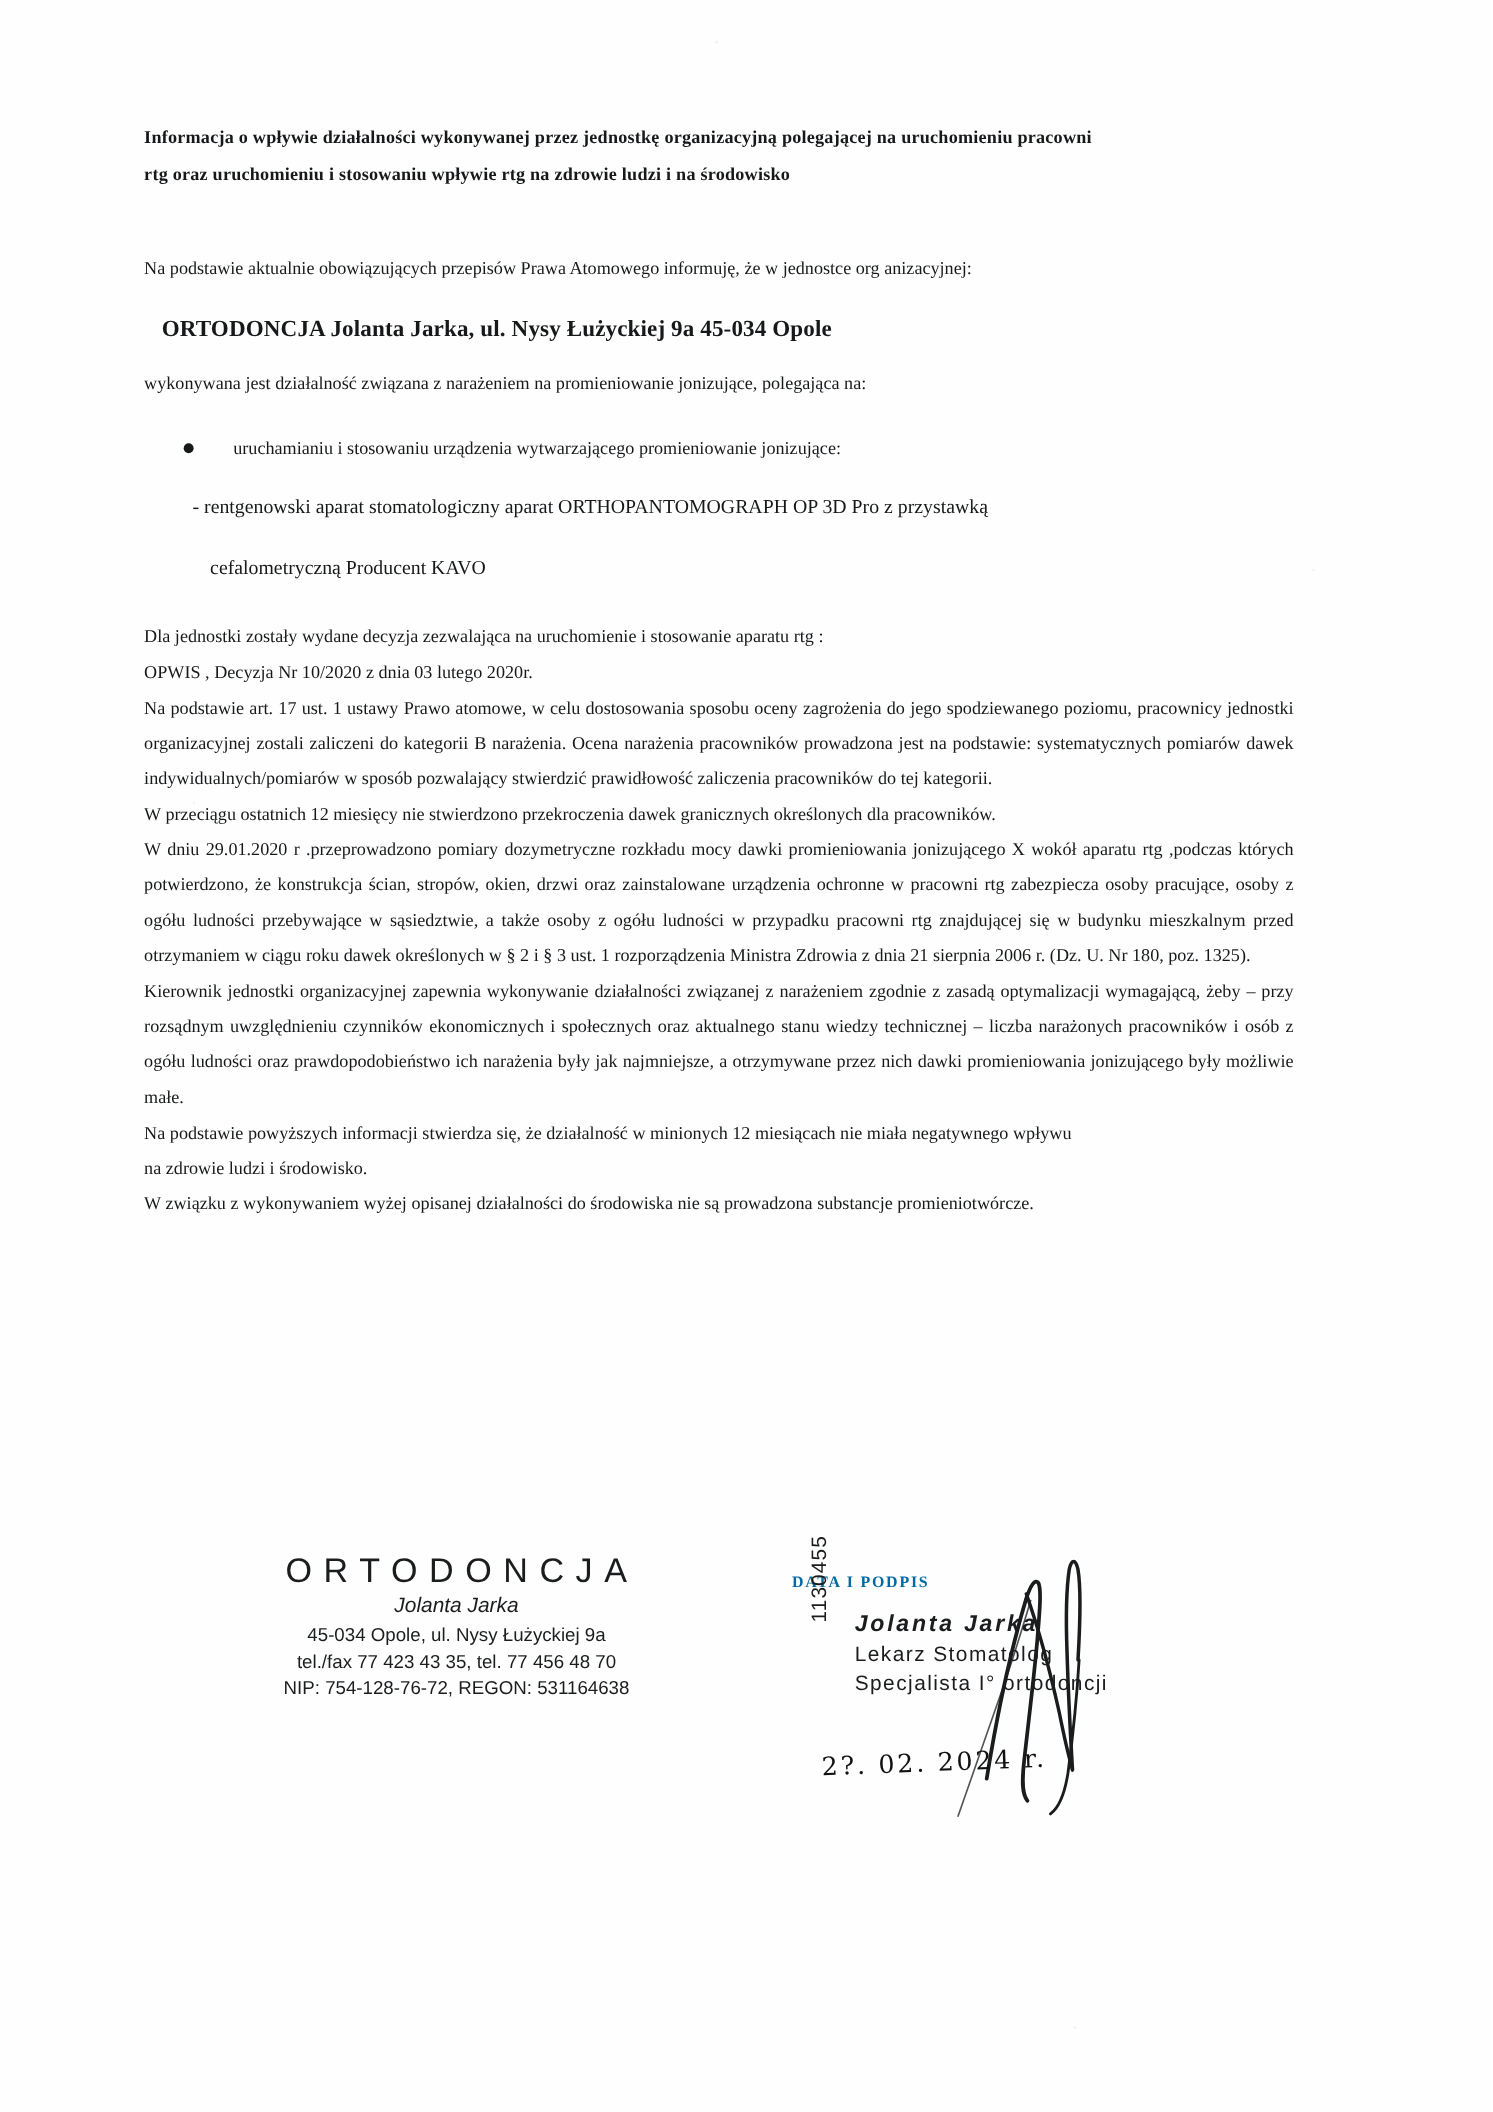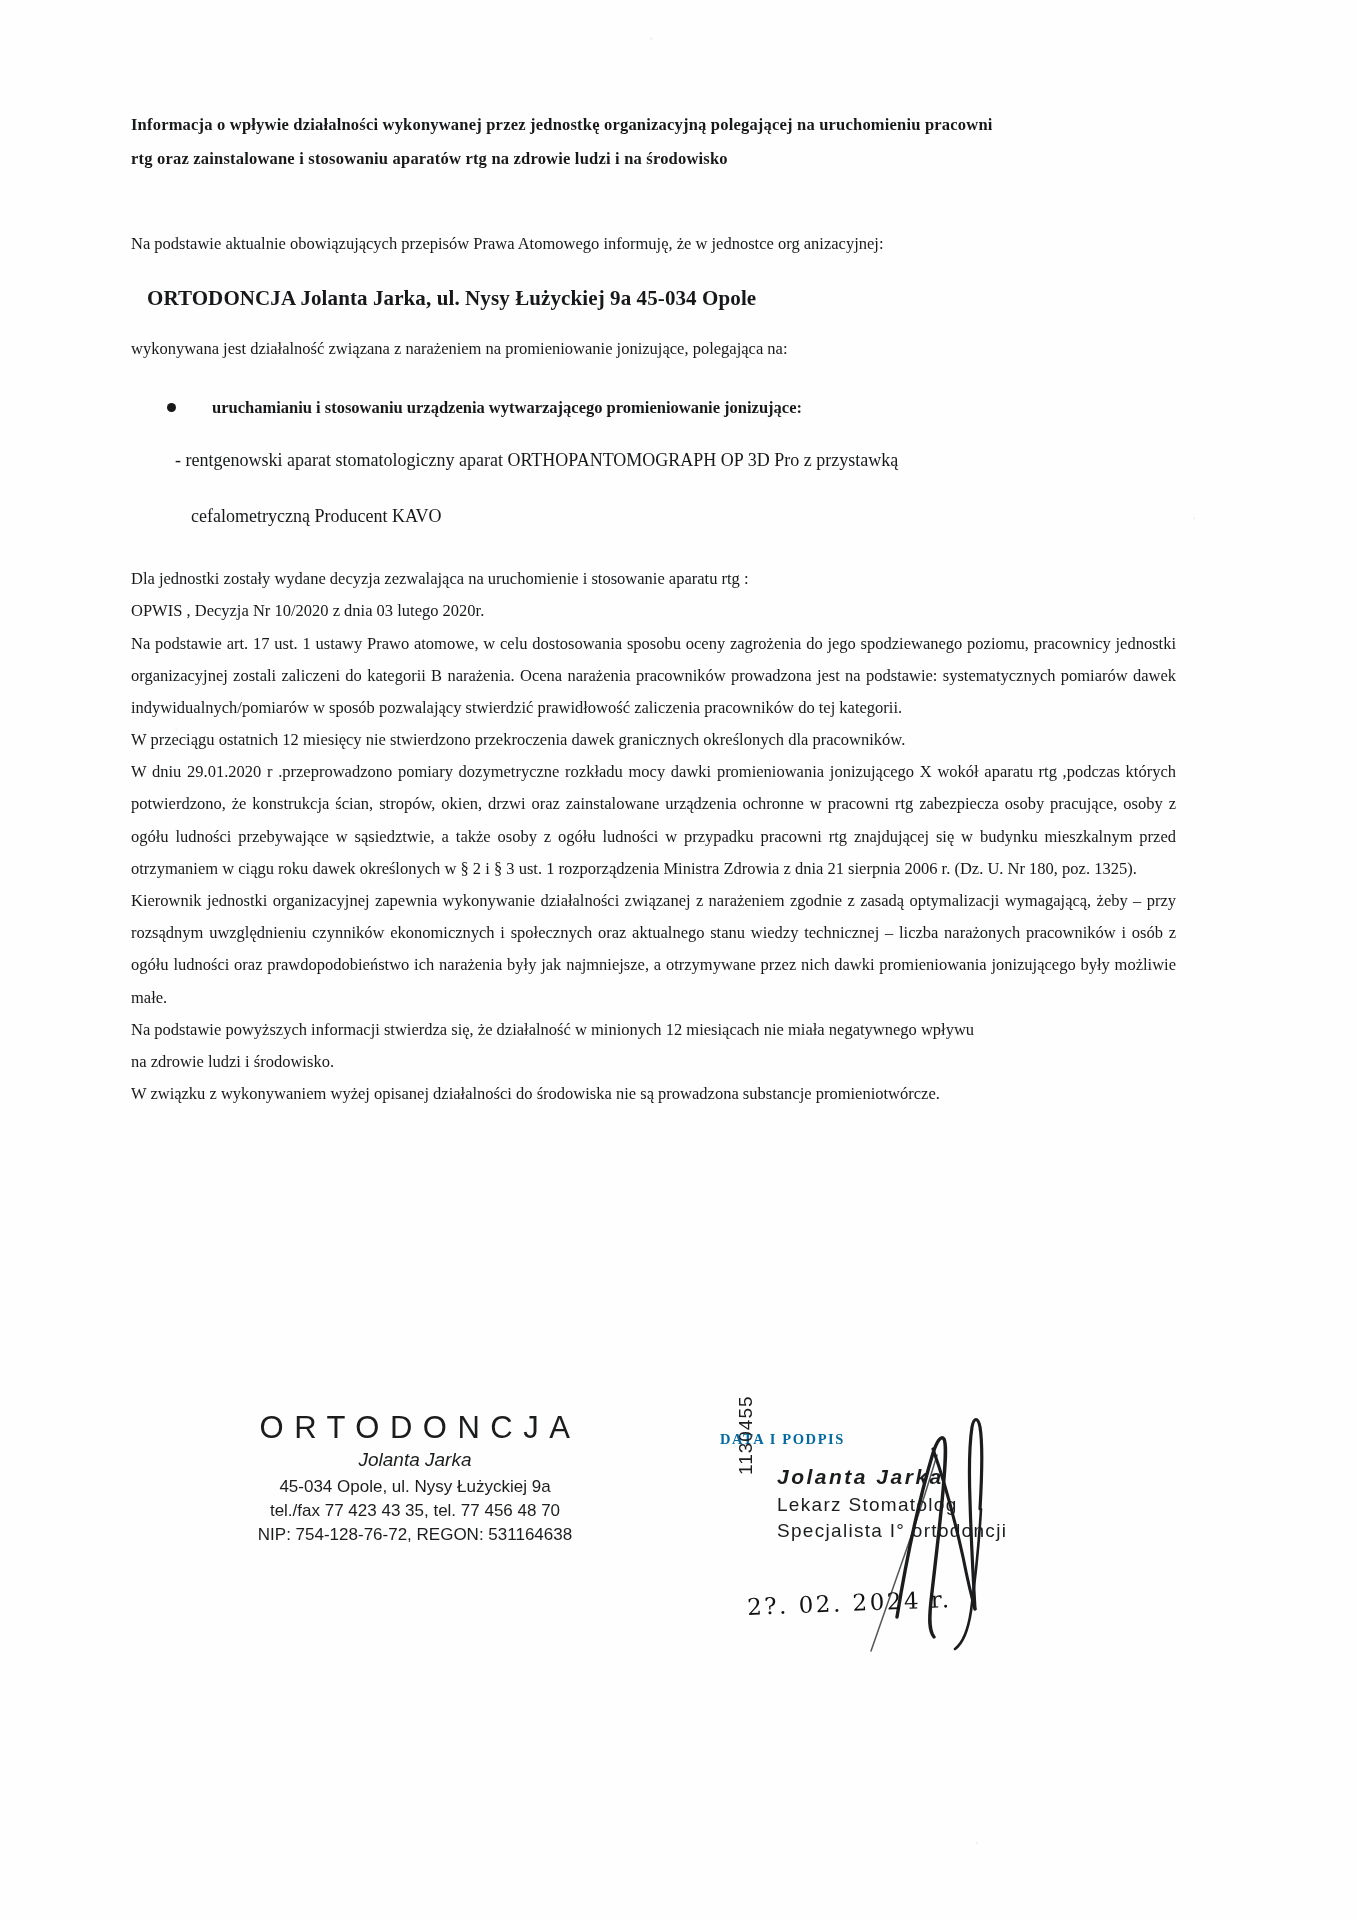--- a/index.html
+++ b/index.html
@@ -60,21 +60,20 @@
     margin: 22px 0 18px 0;
     padding-left: 16px;
     letter-spacing: 0.1px;
   }
 
   .bullet-row {
     display: flex;
     align-items: flex-start;
     margin: 26px 0 0 0;
     padding-left: 36px;
-    font-weight: bold;
   }
   .bullet-dot {
     flex: 0 0 auto;
     width: 9px;
     height: 9px;
     border-radius: 50%;
     background: #16181a;
     margin: 11px 36px 0 0;
   }
   .bullet-text { font-size: 16.5px; line-height: 1.9; }
@@ -206,21 +205,21 @@
 <body>
 
 <div class="page">
   <div class="scan-noise"></div>
 
   <div class="content">
 
     <h1 class="doc-title">
       <span>Informacja o wpływie działalności wykonywanej przez jednostkę organizacyjną polegającej na uruchomieniu pracowni</span>
       <br>
-      <span>rtg oraz zainstalowane i stosowaniu aparatów rtg na zdrowie ludzi i na środowisko</span>
+      <span>rtg oraz uruchomieniu i stosowaniu wpływie rtg na zdrowie ludzi i na środowisko</span>
     </h1>
 
     <p class="para">Na podstawie aktualnie obowiązujących przepisów Prawa Atomowego informuję, że w jednostce org anizacyjnej:</p>
 
     <p class="org-line">ORTODONCJA Jolanta Jarka, ul. Nysy Łużyckiej 9a    45-034 Opole</p>
 
     <p class="para">wykonywana jest działalność związana z narażeniem na promieniowanie jonizujące, polegająca na:</p>
 
     <div class="bullet-row">
       <span class="bullet-dot"></span>

